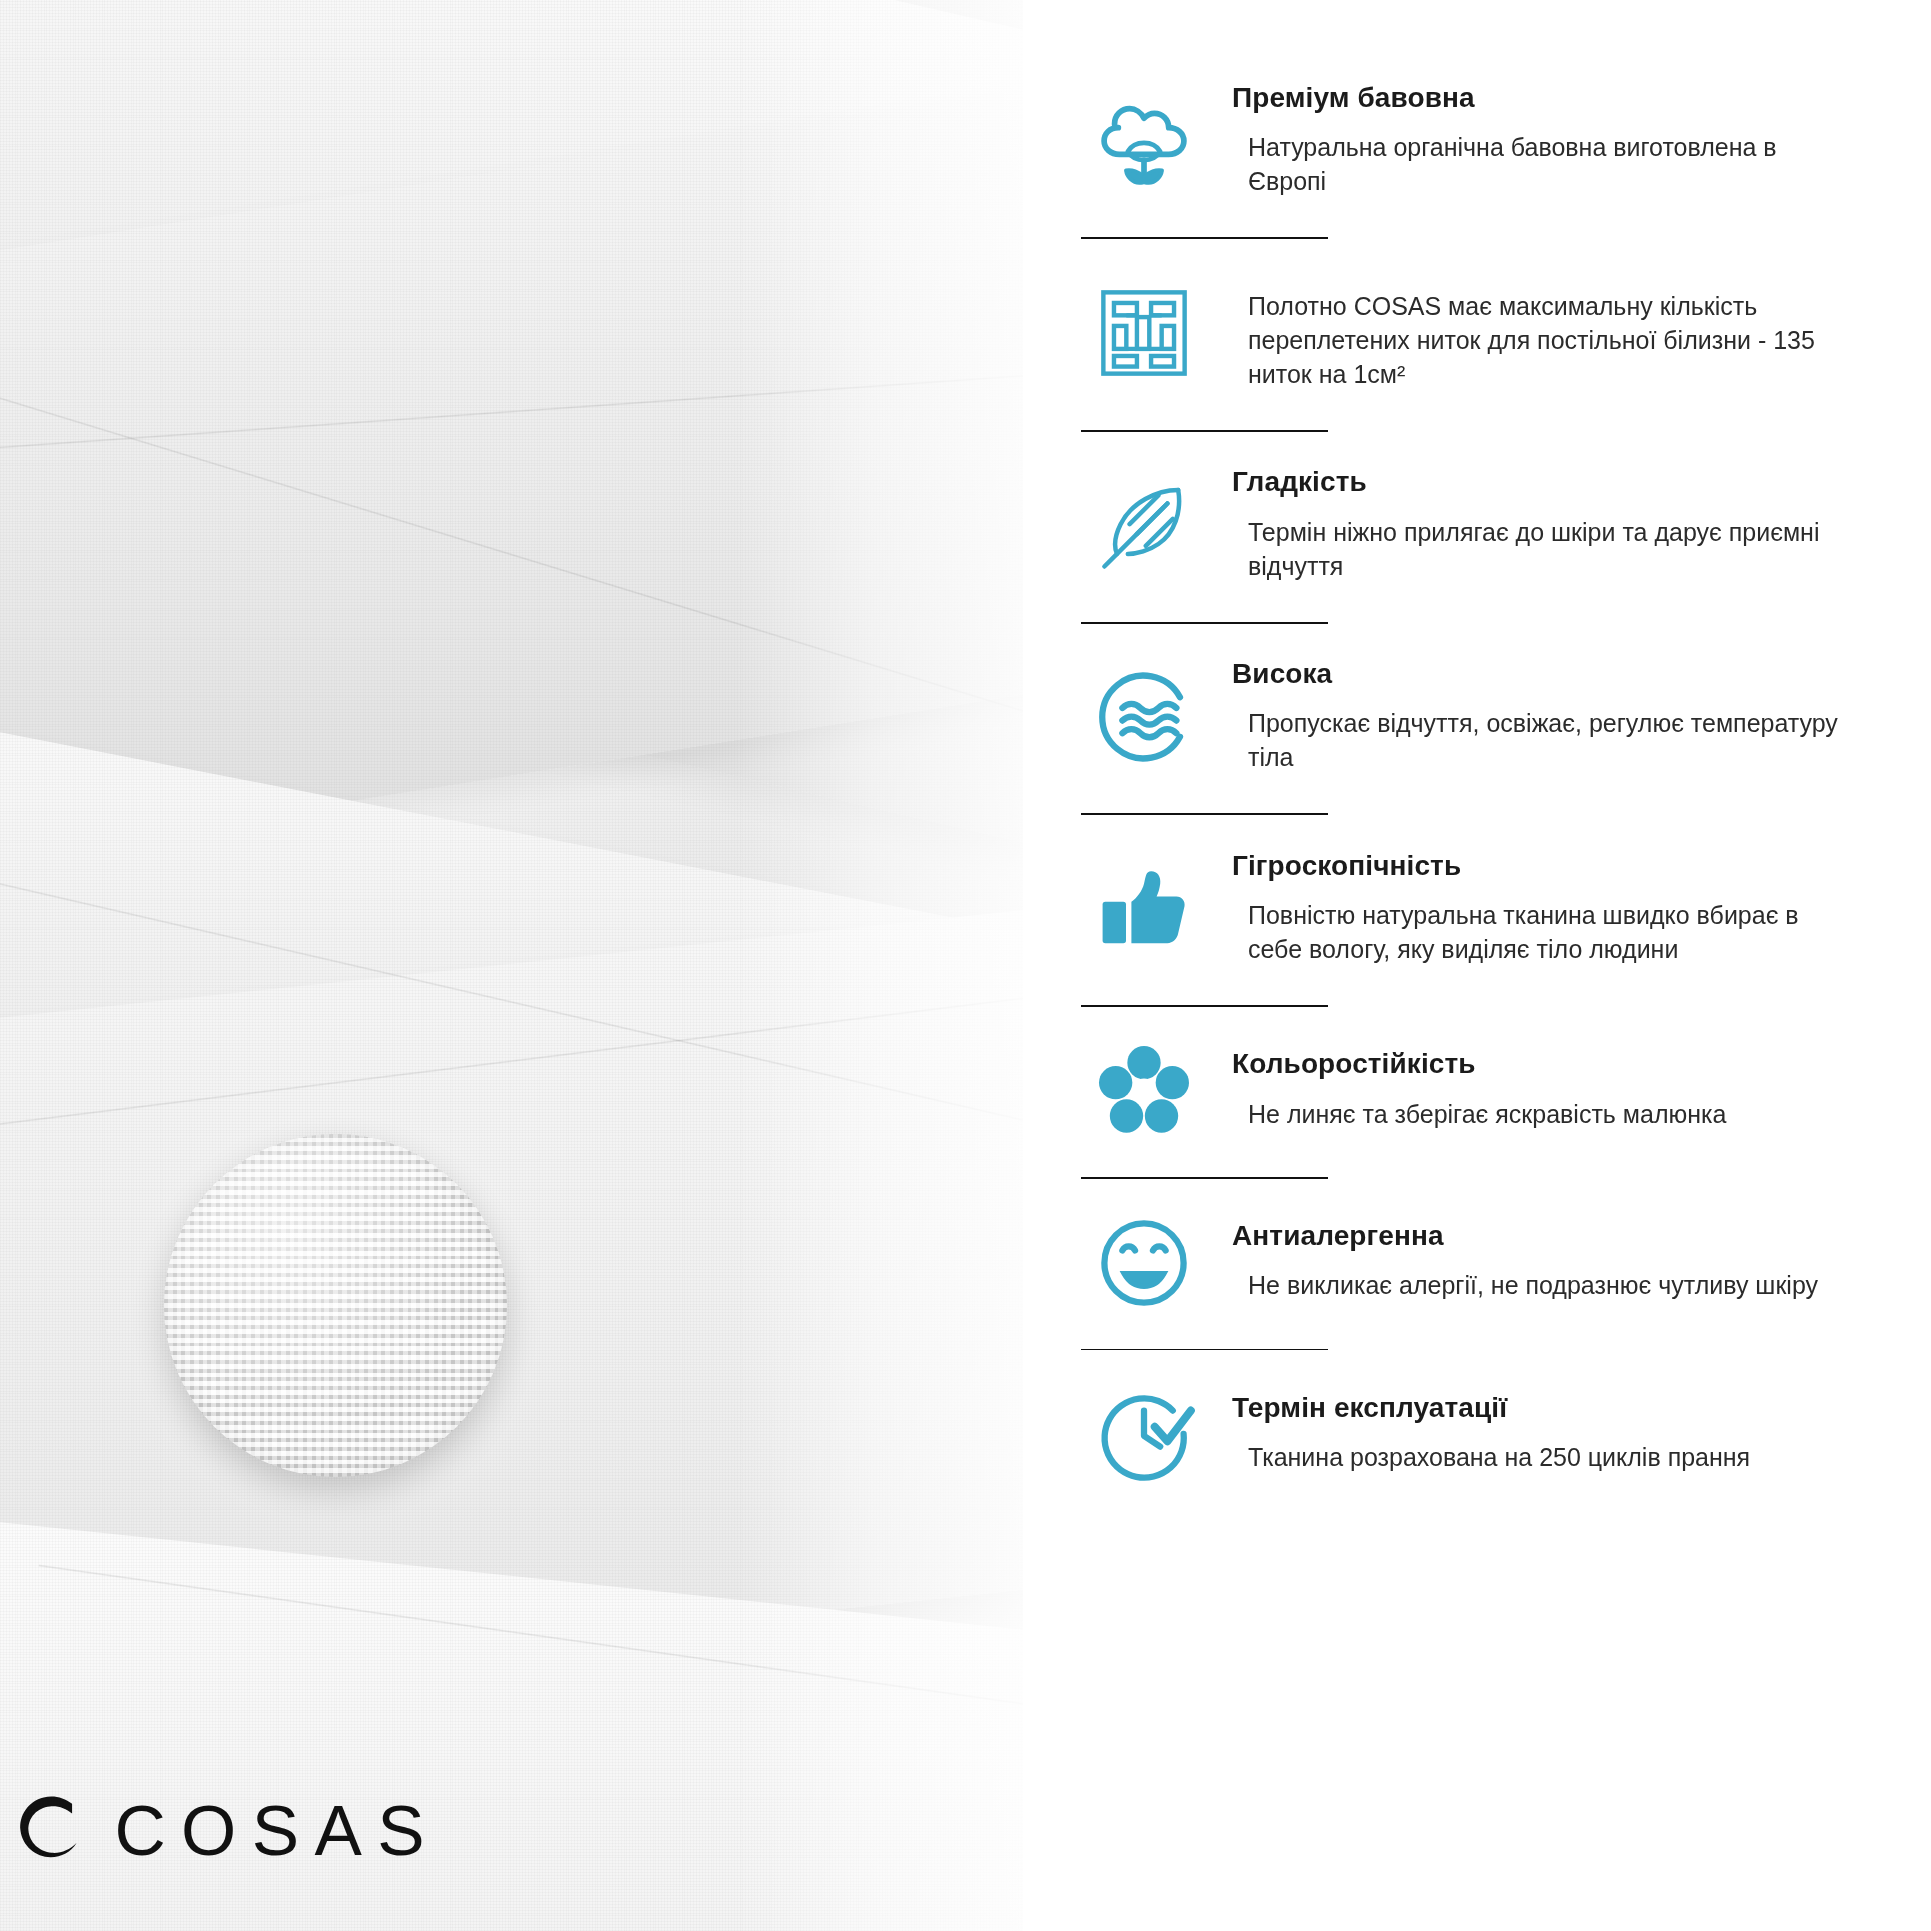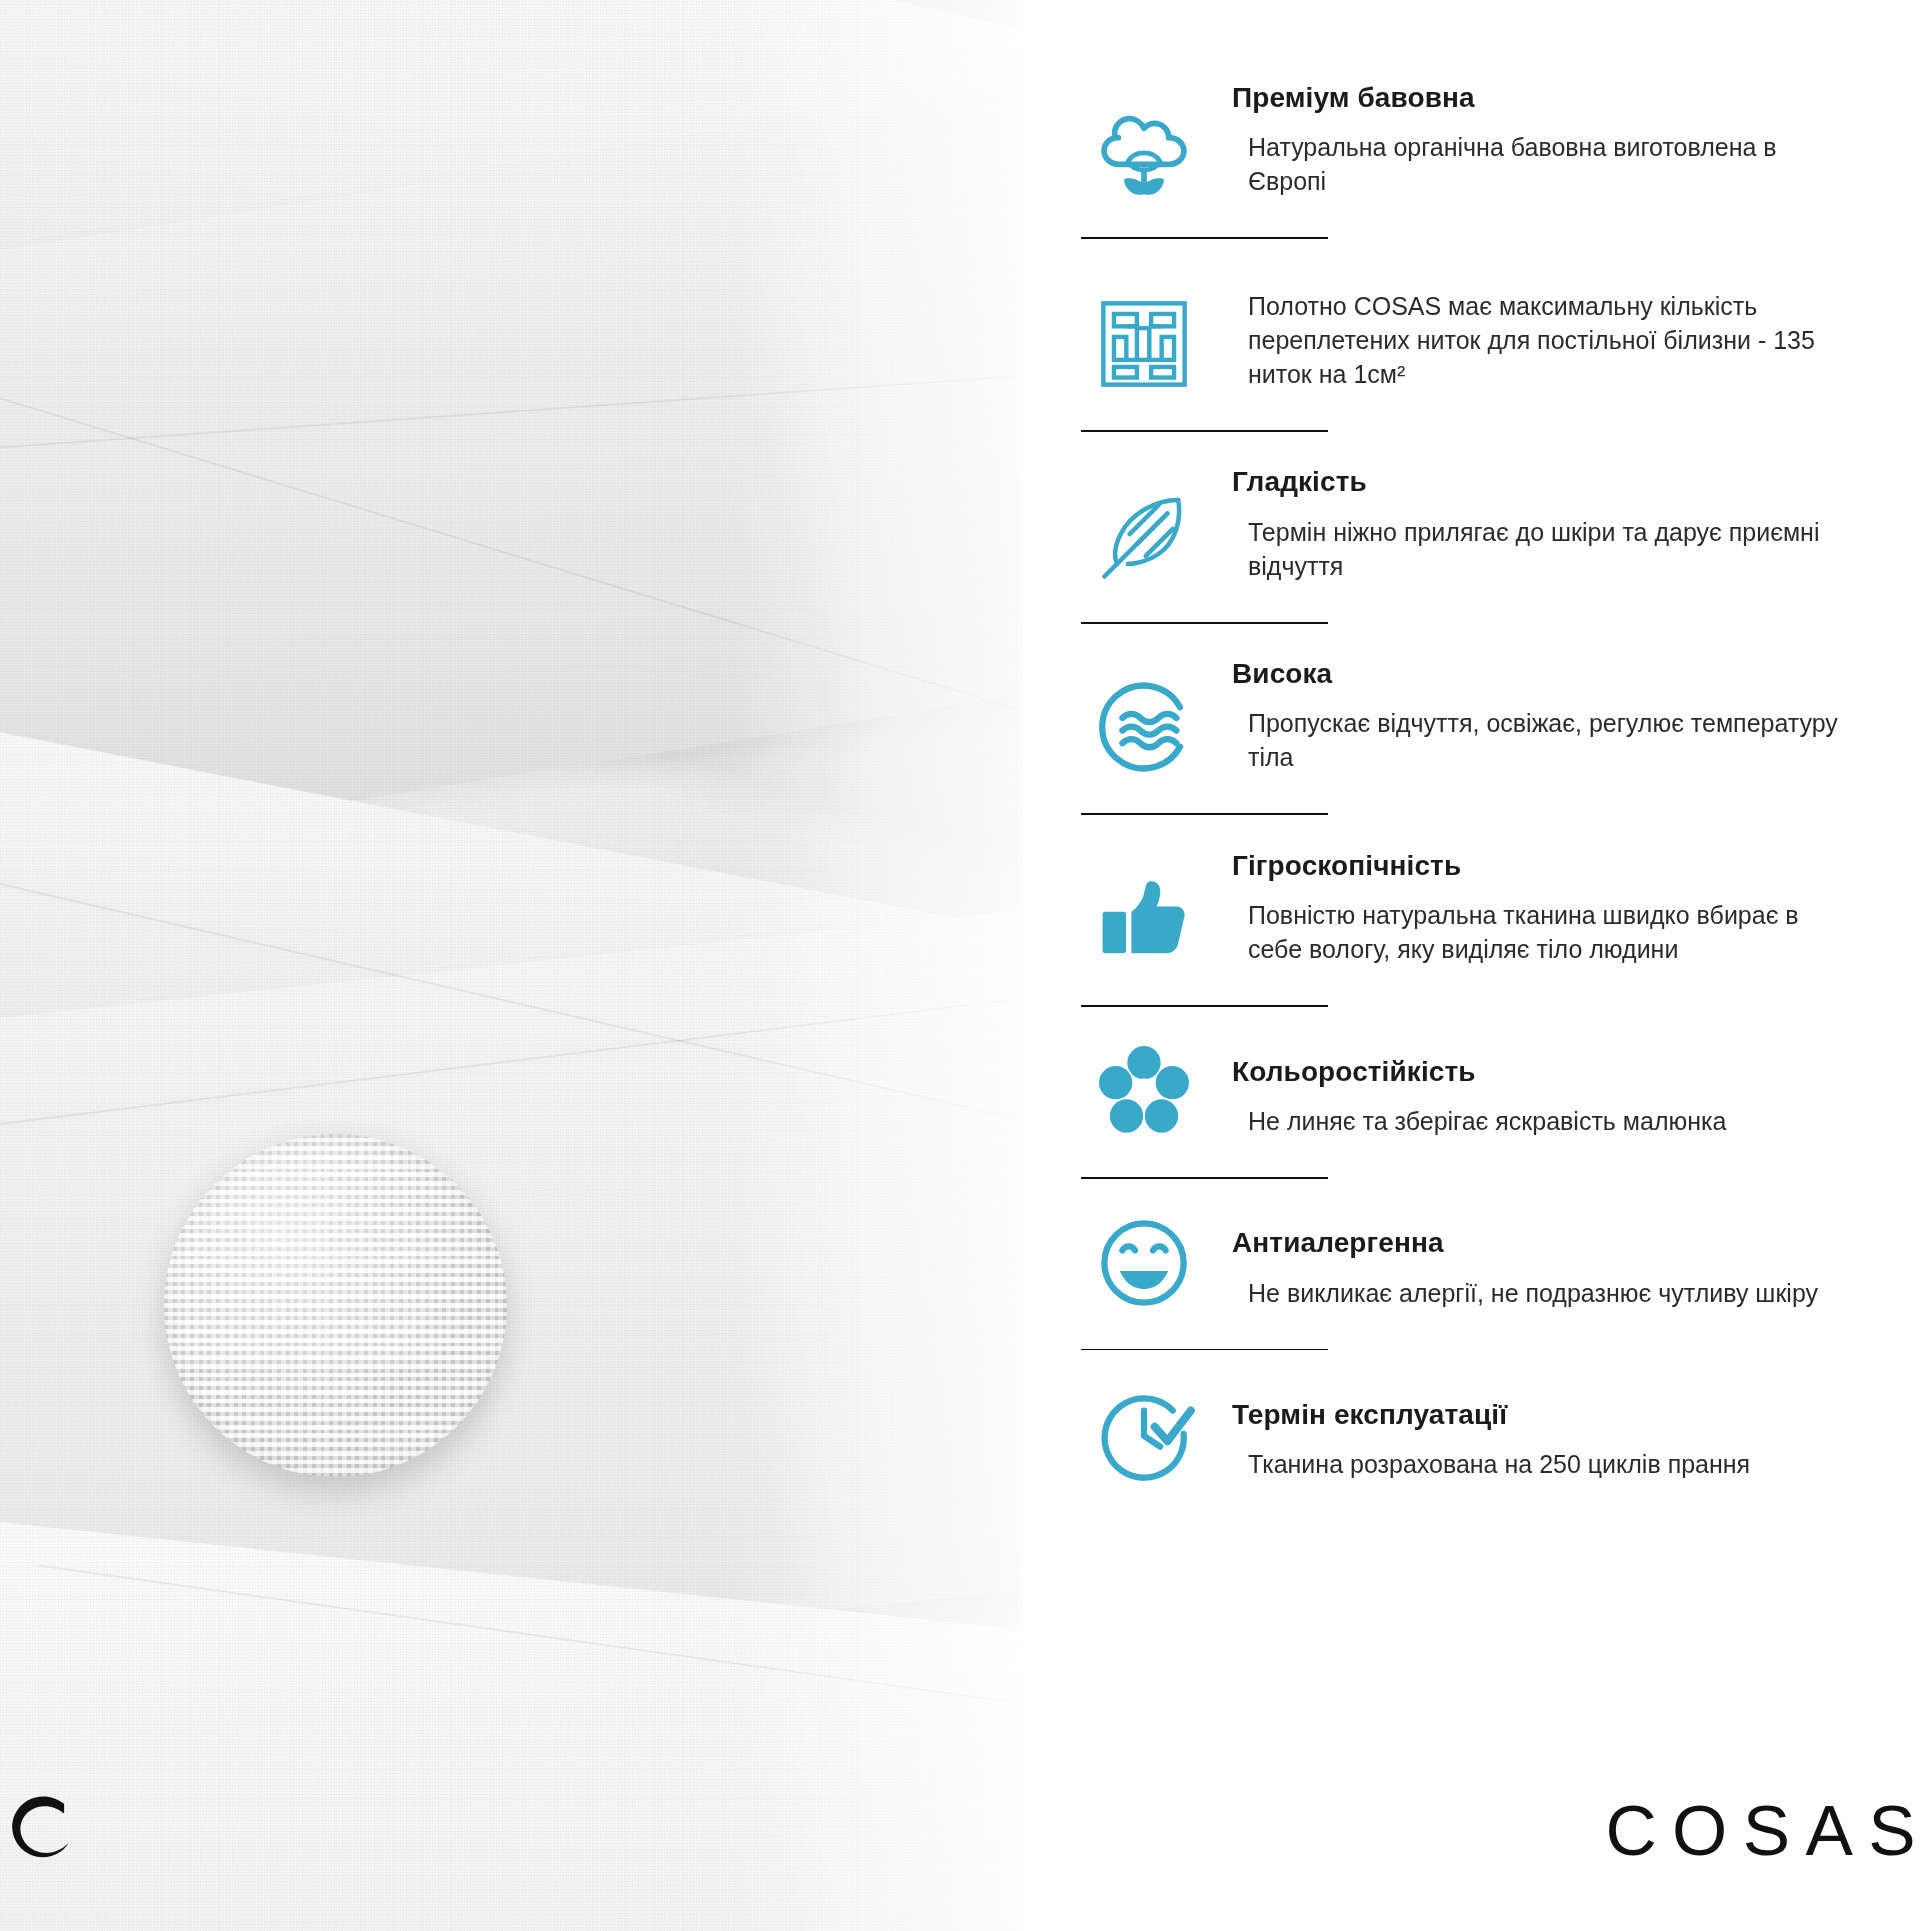--- a/index.html
+++ b/index.html
@@ -121,21 +121,21 @@
     position: absolute;
     left: 1023px; top: 0;
     width: 908px;
     height: 1931px;
     background: #ffffff;
     box-sizing: border-box;
     padding: 68px 58px 0 58px;
   }
   .feature {
     display: flex;
-    align-items: flex-end;
+    align-items: center;
     gap: 25px;
   }
   .feature-icon {
     flex: 0 0 126px;
     width: 126px;
     height: 126px;
     display: flex;
     align-items: center;
     justify-content: center;
   }
@@ -161,26 +161,26 @@
   .divider {
     height: 1.9px;
     background: #111111;
     width: 247px;
     margin: 23px 0 21px 0;
   }
 
   
   .brand {
     position: absolute;
-    left: 0;
+    left: 8px;
     right: 0;
     bottom: 56px;
     display: flex;
     align-items: center;
-    justify-content: space-between;
+    justify-content: flex-start;
     gap: 11.6px;
   }
   .brand-mark {
     display: block;
   }
   .brand-word {
     font-size: 71px;
     letter-spacing: 15.4px;
     color: #111111;
     font-family: "Liberation Sans", sans-serif;

